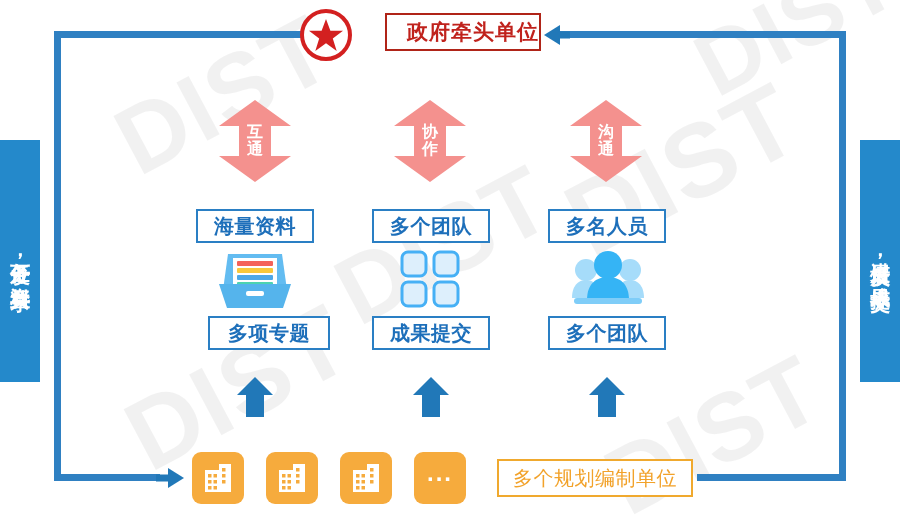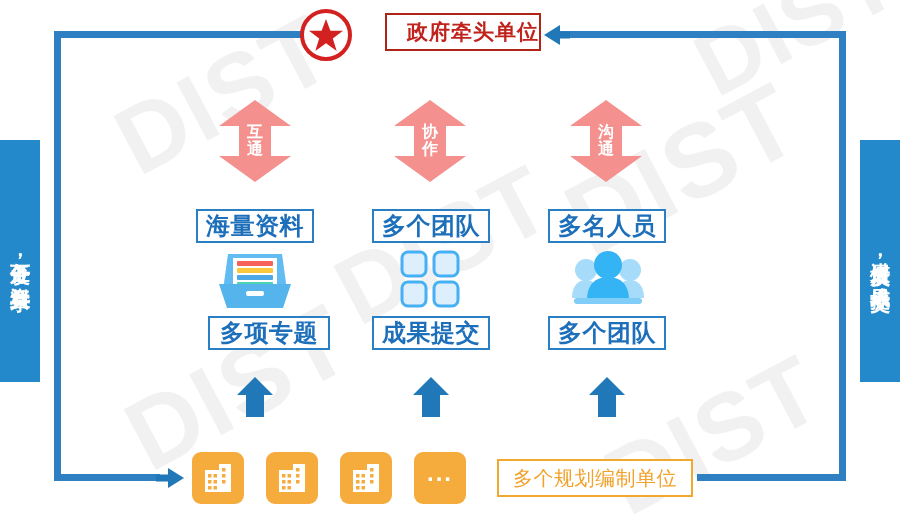--- a/index.html
+++ b/index.html
@@ -128,21 +128,21 @@
     border: 2px solid #2a7fc4;
     background: #ffffff;
     box-sizing: border-box;
     display: flex;
     align-items: center;
     justify-content: center;
     height: 34px;
   }
   .blue-box .label {
     color: #1d6fba;
-    font-size: 24px;
+    font-size: 20px;
     font-weight: bold;
     letter-spacing: 0.5px;
     font-family: Liberation Mono, monospace;
   }
 
   
   .icon-slot {
     position: absolute;
     display: flex;
     align-items: center;

